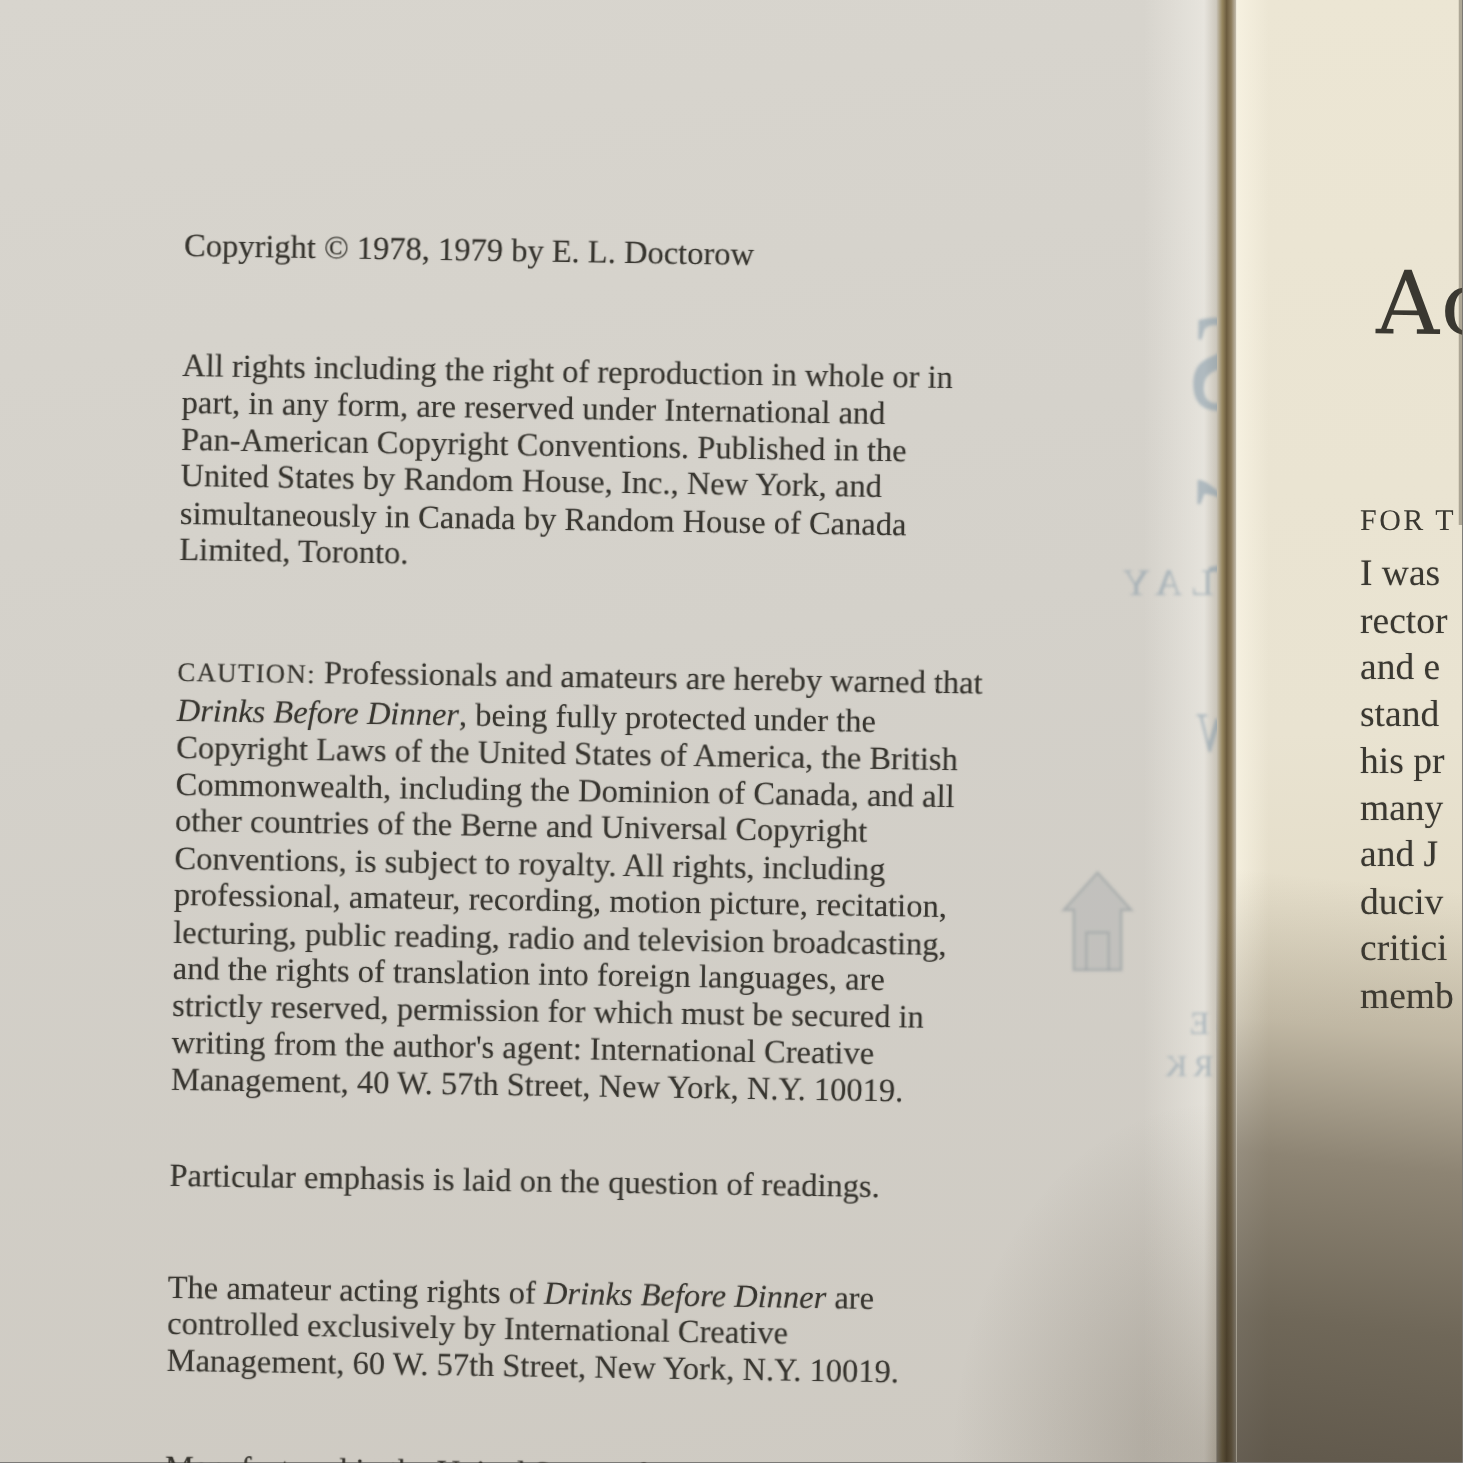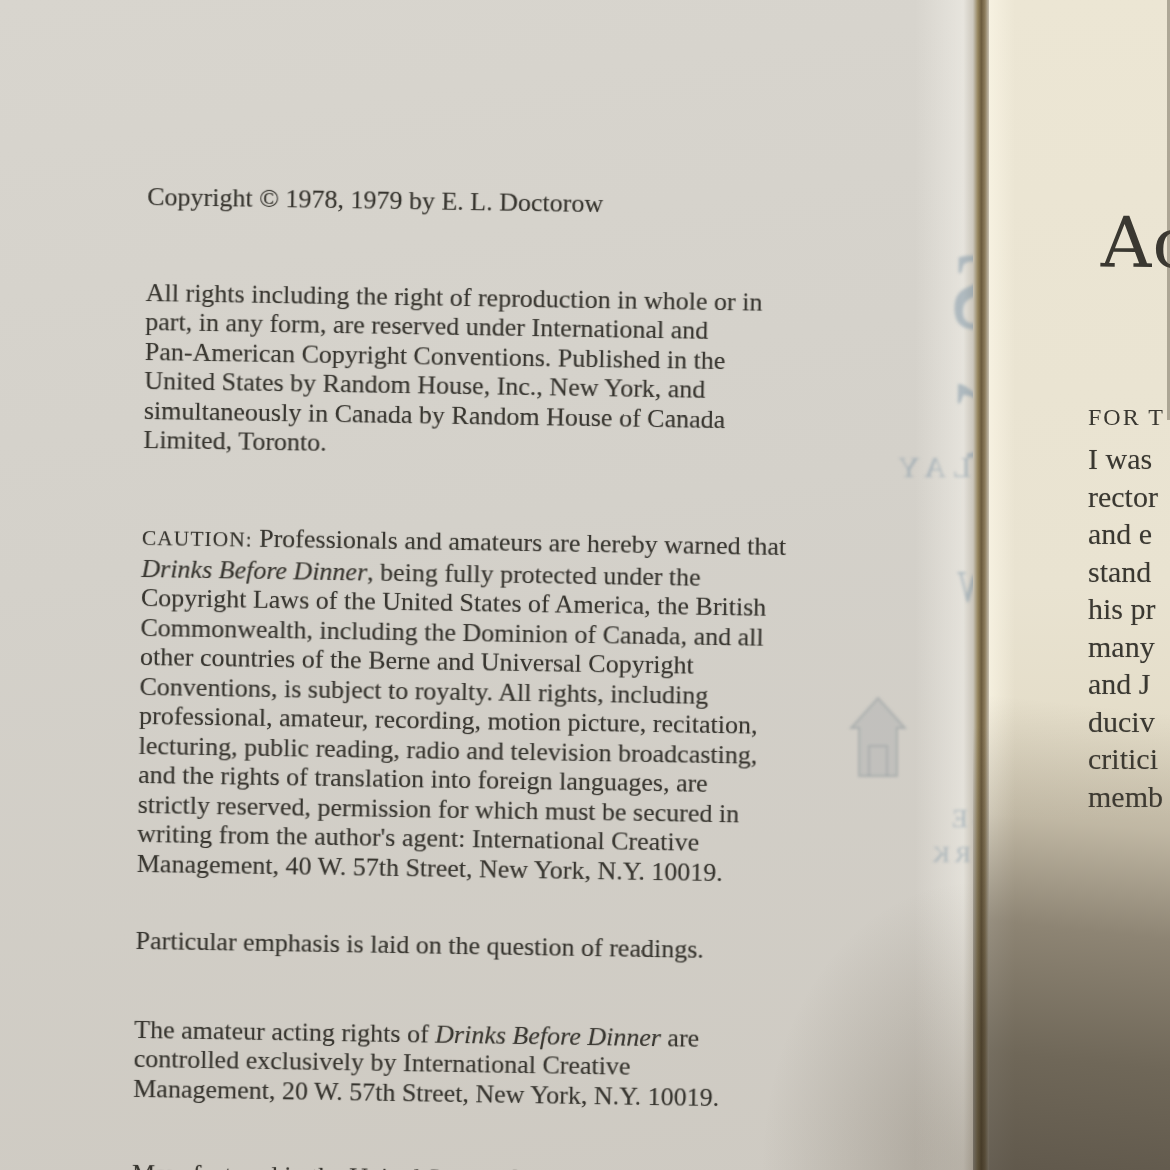--- a/index.html
+++ b/index.html
@@ -182,21 +182,21 @@
 Conventions, is subject to royalty. All rights, including
 professional, amateur, recording, motion picture, recitation,
 lecturing, public reading, radio and television broadcasting,
 and the rights of translation into foreign languages, are
 strictly reserved, permission for which must be secured in
 writing from the author's agent: International Creative
 Management, 40 W. 57th Street, New York, N.Y. 10019.</span></p>
       <p class="m-readings">Particular emphasis is laid on the question of readings.</p>
       <p class="m-amateur"><span>The amateur acting rights of </span><span class="it">Drinks Before Dinner</span><span> are
 controlled exclusively by International Creative
-Management, 20 W. 57th Street, New York, N.Y. 10019.</span></p>
+Management, 60 W. 57th Street, New York, N.Y. 10019.</span></p>
       <p class="m-manufactured">Manufactured in the United States of America</p>
     </div>
 
     <div class="lp-corner-shade"></div>
   </div>
 
   <div class="gutter"></div>
 
   <div class="right-page">
     <div class="rp-gutter-light"></div>

